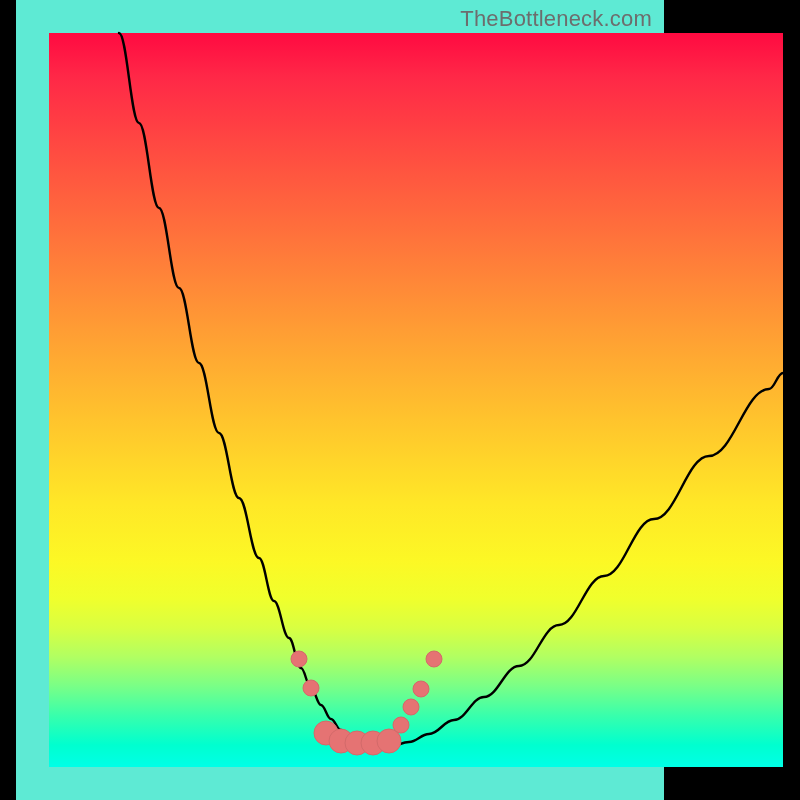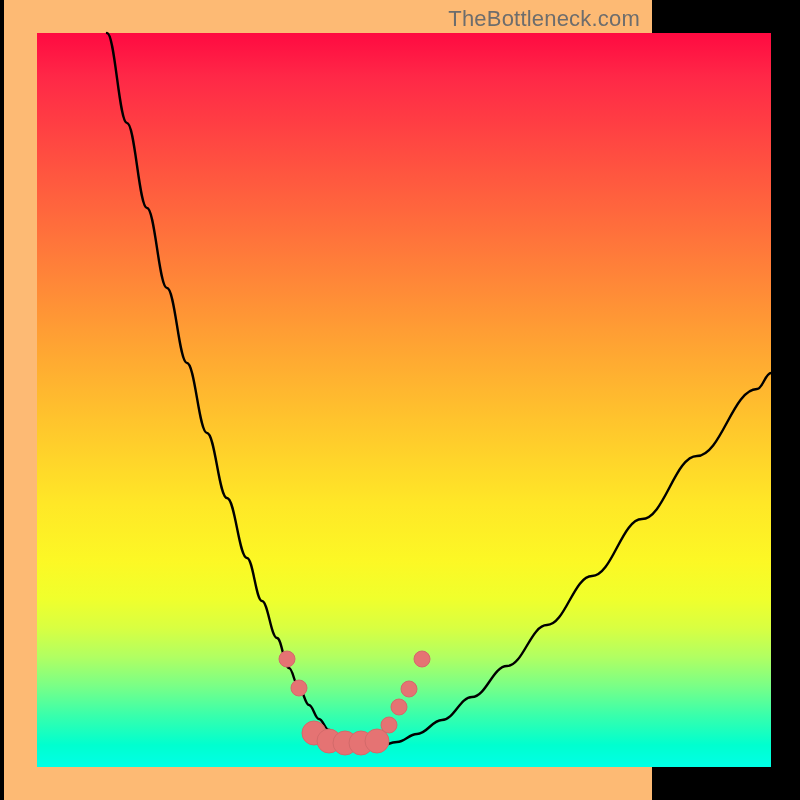--- a/index.html
+++ b/index.html
@@ -6,25 +6,25 @@
     margin: 0;
     padding: 0;
     width: 800px;
     height: 800px;
     background: #000;
     overflow: hidden;
     font-family: Arial, Helvetica, sans-serif;
   }
   .frame {
     position: absolute;
-    left: 4px;
+    left: 16px;
     top: 0;
     width: 648px;
     height: 800px;
-    background: #fdba74;
+    background: #5eead4;
   }
   .plot-area {
     position: absolute;
     left: 33px;
     top: 33px;
     width: 734px;
     height: 734px;
     background: linear-gradient(
       to bottom,
       #ff0a41 0%,

